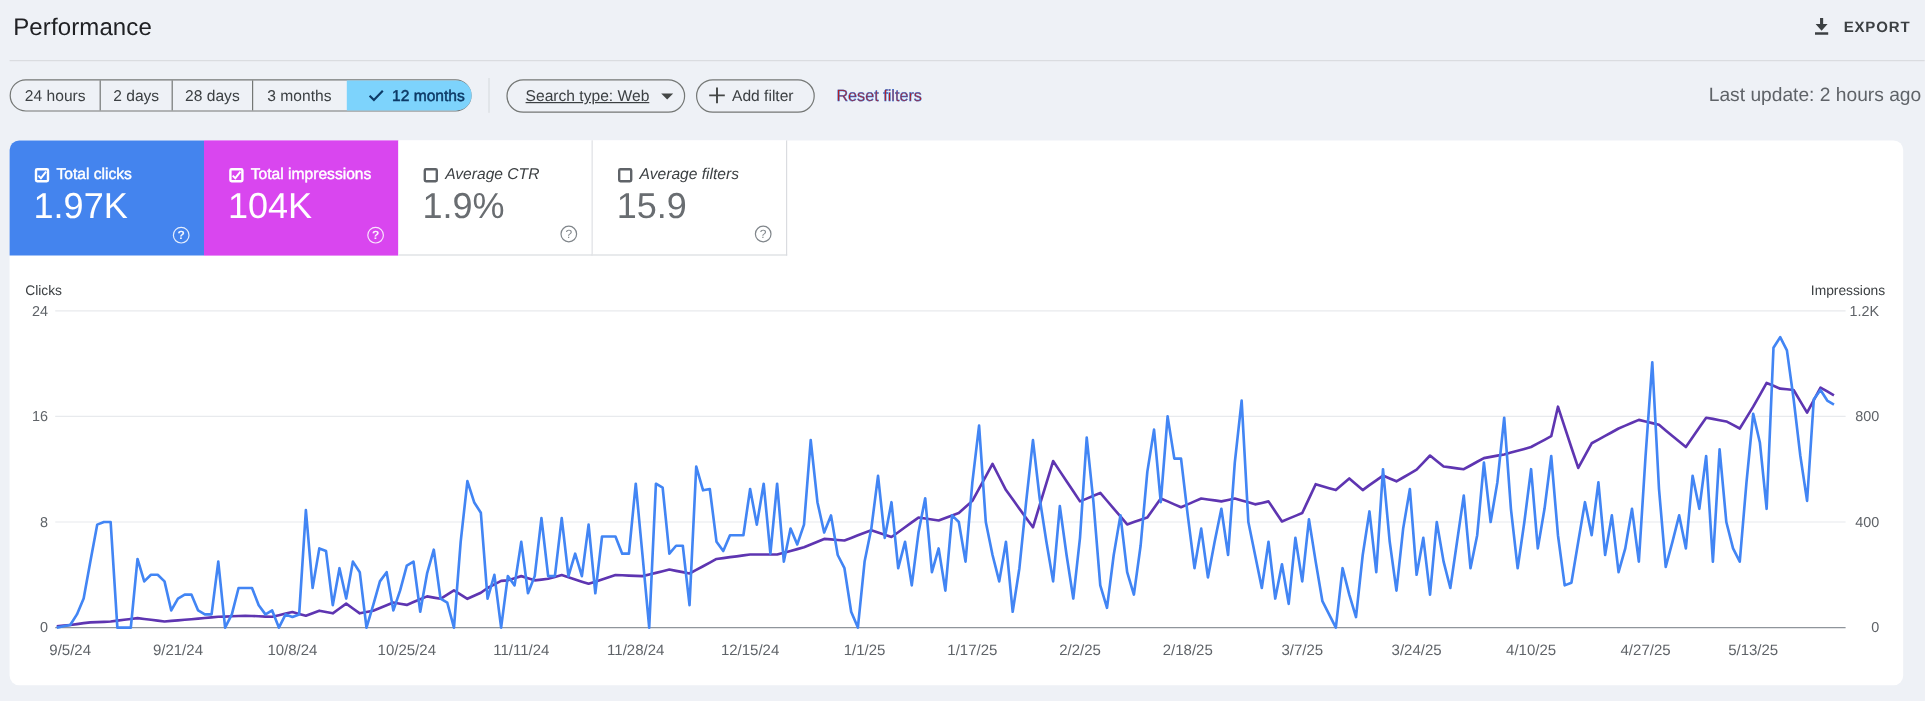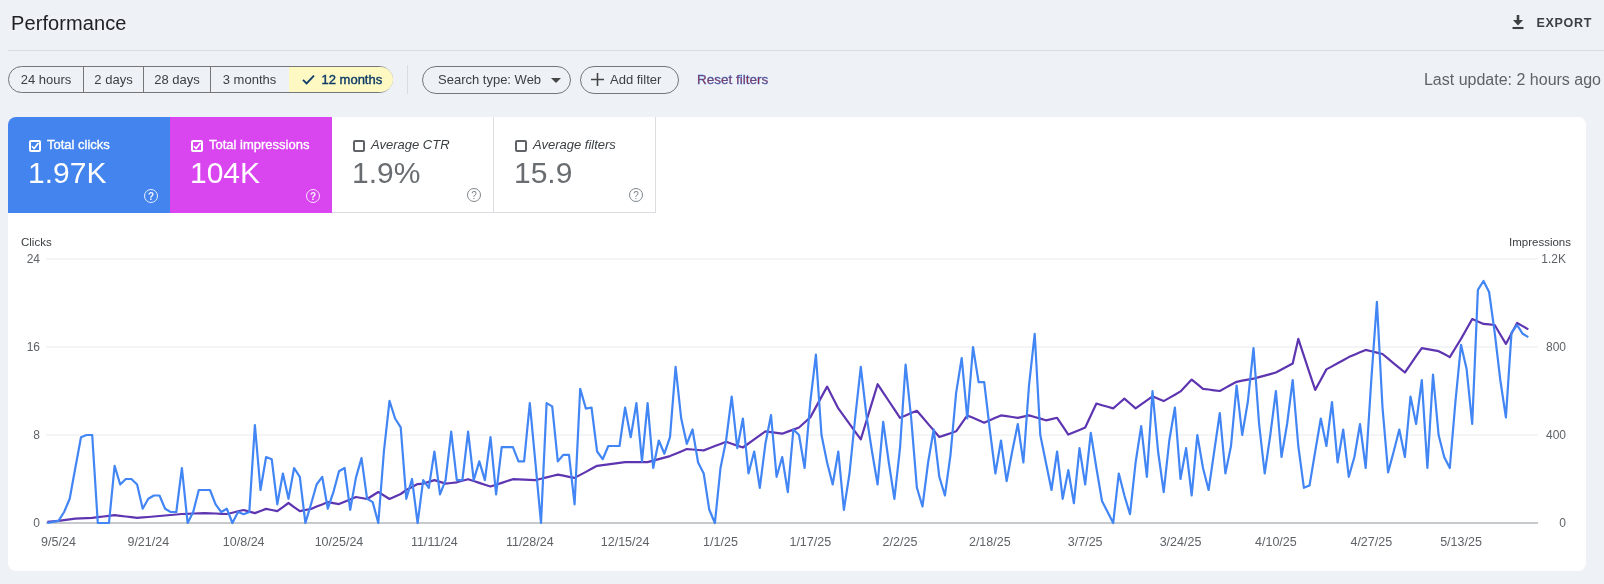--- a/index.html
+++ b/index.html
@@ -4,23 +4,23 @@
 html,body { width:1604px; height:584px; background:#eef1f6; font-family:"Liberation Sans",sans-serif; overflow:hidden; position:relative; }
 .abs { position:absolute; }
 
 #title { left:11px; top:11.5px; font-size:20px; color:#202124; letter-spacing:0.1px; }
 #export { right:12px; top:14px; font-size:12.5px; font-weight:bold; color:#3c4043; letter-spacing:0.7px; }
 #divider { left:8px; top:50px; width:1596px; height:1px; background:#dadce0; }
 
 #seggroup { left:8px; top:66px; width:385px; height:27px; border:1px solid #747775; border-radius:13.5px; }
 .segdiv { position:absolute; top:0; width:1px; height:25px; background:#747775; }
 .seglbl { position:absolute; top:0; height:25px; line-height:25px; font-size:13px; color:#3c4043; text-align:center; }
-#seg5 { position:absolute; left:279.5px; top:0; width:104px; height:25px; background:#fef9c3; border-radius:0 12.5px 12.5px 0; color:#0d3a66; font-size:13px; -webkit-text-stroke:0.4px #0d3a66; line-height:25px; }
+#seg5 { position:absolute; left:279.5px; top:0; width:104px; height:25px; background:#7dd3fc; border-radius:0 12.5px 12.5px 0; color:#0d3a66; font-size:13px; -webkit-text-stroke:0.4px #0d3a66; line-height:25px;text-align:center; }
 .pill { border:1px solid #747775; border-radius:14px; height:28px; line-height:26px; font-size:13px; color:#3c4043; }
-#searchtype { left:422px; top:66px; width:149px; padding-left:15px; }
+#searchtype { left:422px; top:66px; width:149px; padding-left:15px;text-decoration:underline; }
 #caret { position:absolute; left:128px; top:11px; width:0; height:0; border-left:5px solid transparent; border-right:5px solid transparent; border-top:5.5px solid #444746; }
 #addfilter { left:580px; top:66px; width:99px; padding-left:29px; }
 #plus { position:absolute; left:9px; top:5px; width:15px; height:15px; }
 #reset { left:697px; top:72px; font-size:13.5px; color:#b91c1c; -webkit-text-stroke:0.35px #1a73e8; }
 #lastupd { right:3px; top:71px; font-size:16px; color:#5f6368; }
 
 #bigcard { left:8px; top:117px; width:1578px; height:454px; background:#ffffff; border-radius:8px; }
 
 .mcard { position:absolute; top:117px; width:162px; height:96px; }
 #mc1 { left:8px; background:#4484ee; border-radius:8px 0 0 0; }

